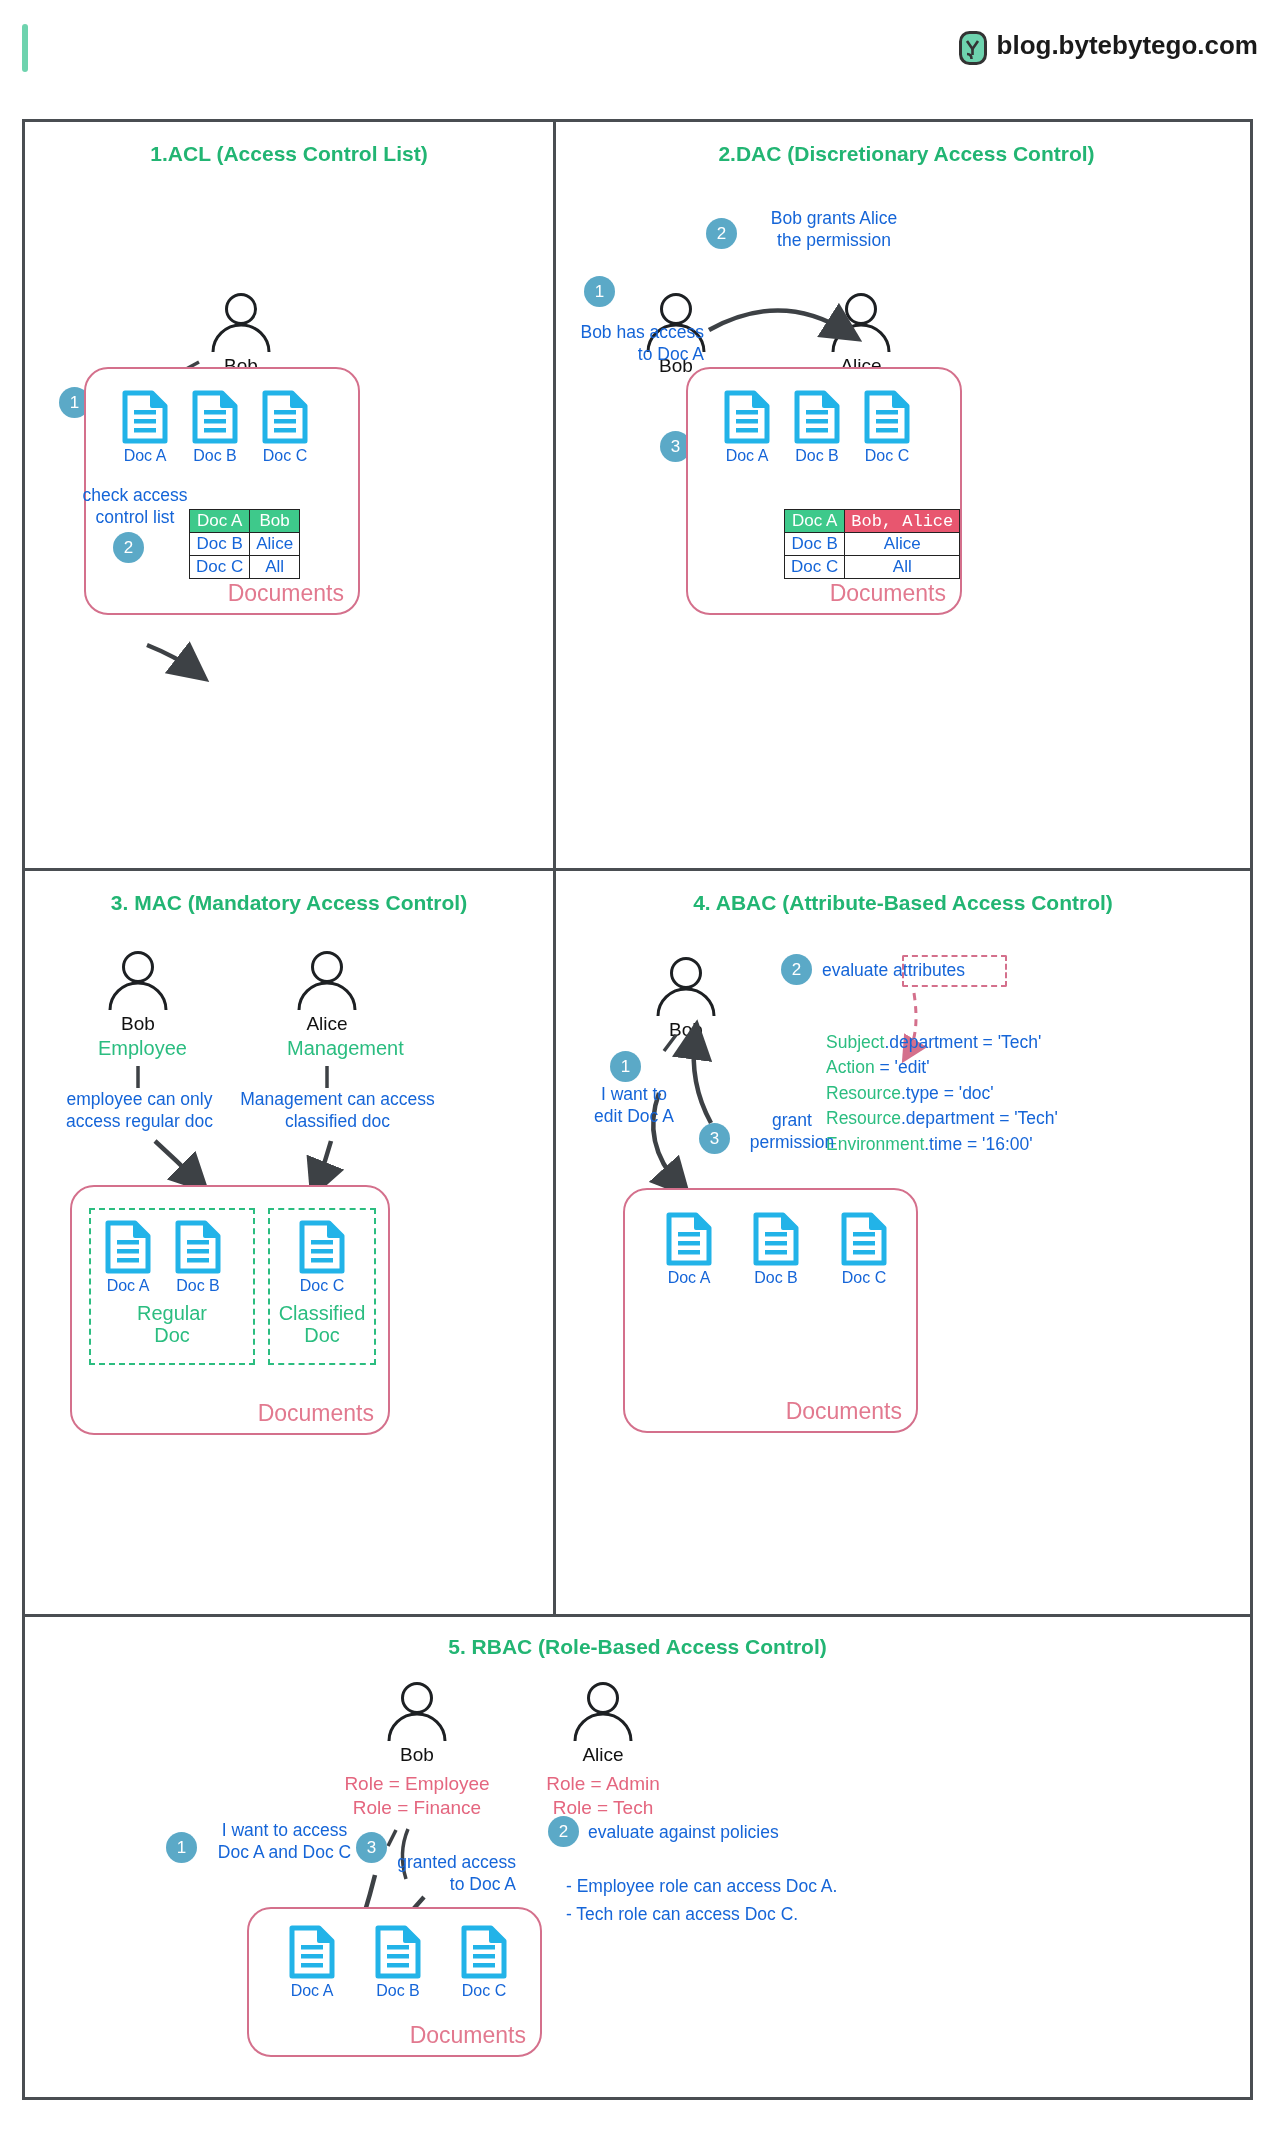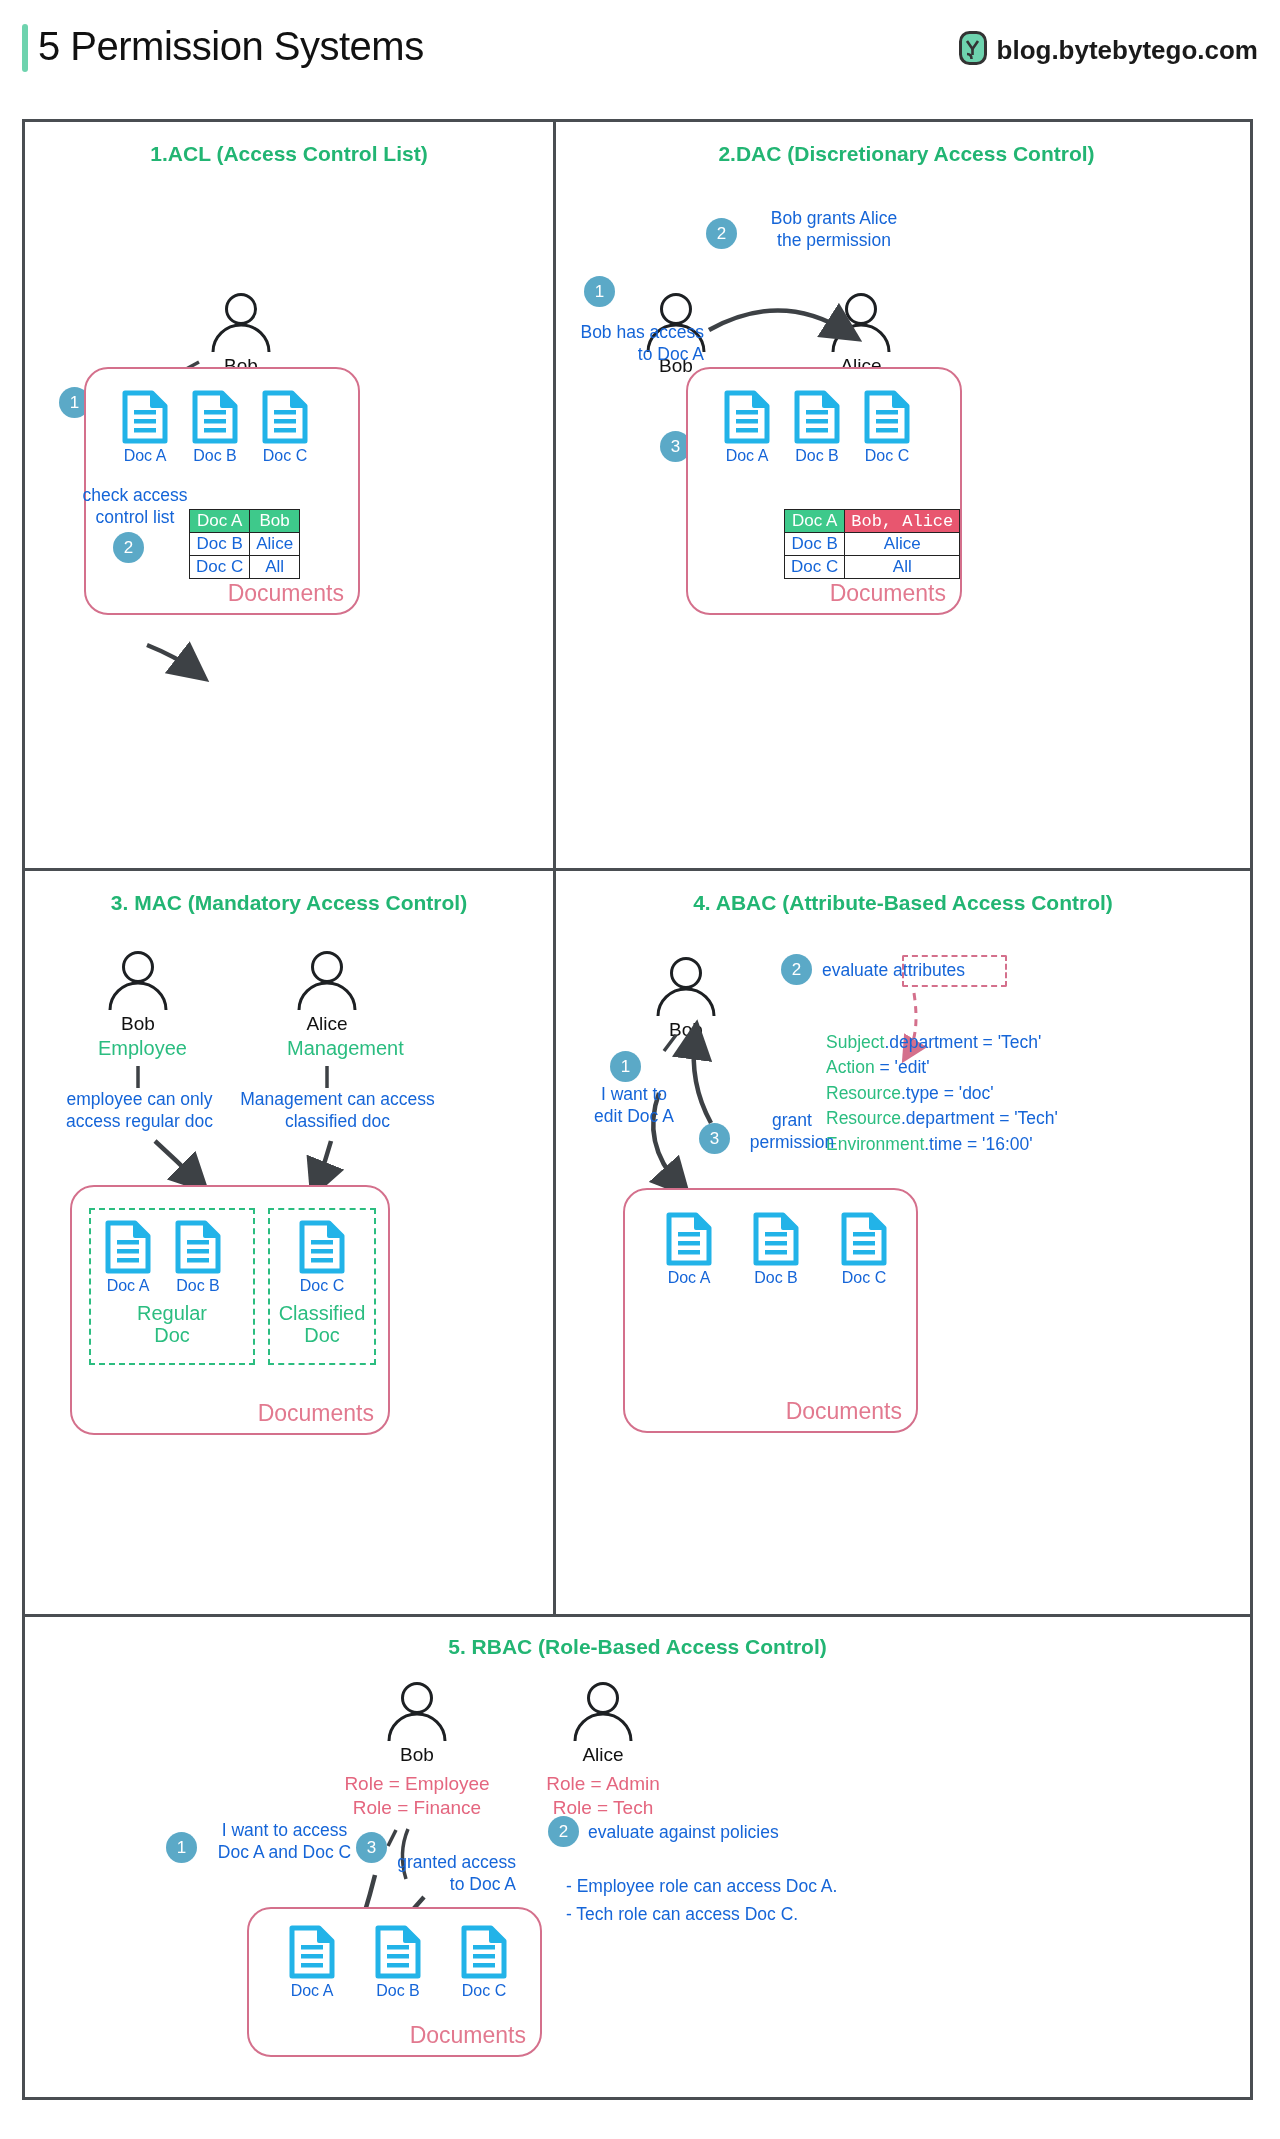--- a/index.html
+++ b/index.html
@@ -21,21 +21,21 @@
     background:#6ed3ae; border-radius:3px;
   }
   #page-title {
     position:absolute; left:38px; top:24px;
     font-size:40px; color:#111; letter-spacing:-0.5px;
     font-family:"Liberation Sans", sans-serif;
     white-space:nowrap;
   }
   #brand {
     position:absolute; right:22px; top:30px;
-    display:flex; align-items:flex-end; gap:9px;
+    display:flex; align-items:flex-start; gap:9px;
   }
   #brand-logo { width:30px; height:36px; display:block; }
   #brand-text {
     font-size:26px; font-weight:bold; color:#1a1a1a;
     font-family:"Liberation Sans", sans-serif; white-space:nowrap;
   }
 
   
   #grid {
     position:absolute; left:22px; top:119px;
@@ -135,21 +135,20 @@
   }
 
   
   .arrows { position:absolute; left:0; top:0; overflow:visible; pointer-events:none; }
 </style>
 </head>
 <body>
 
 <div id="header">
   <div id="title-accent"></div>
-  <div id="page-title">5 Permission Systems</div>
   <div id="brand">
     <svg id="brand-logo" viewBox="0 0 30 36">
       <rect x="2.5" y="2.5" width="25" height="31" rx="9" fill="#6ed3ae" stroke="#333" stroke-width="3"></rect>
       <path d="M9 11 L14.5 19 L20 11" fill="none" stroke="#333" stroke-width="2.6"></path>
       <path d="M14.5 19 L14.5 25" fill="none" stroke="#333" stroke-width="2.6"></path>
       <path d="M9 24 q4.5 0 4.5 5" fill="none" stroke="#333" stroke-width="2.6"></path>
     </svg>
     <div id="brand-text">blog.bytebytego.com</div>
   </div>
 </div>

